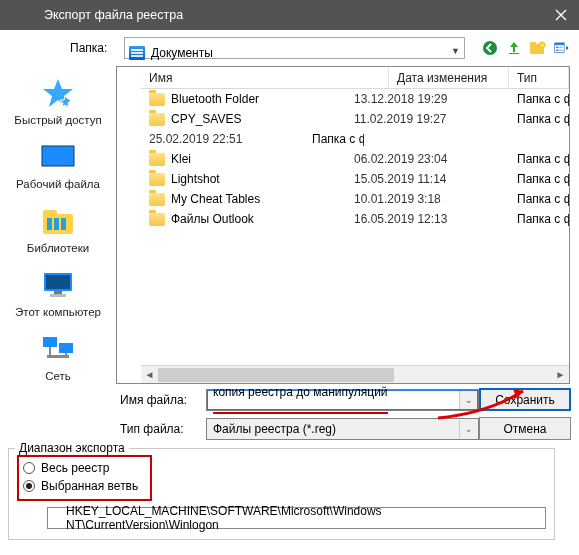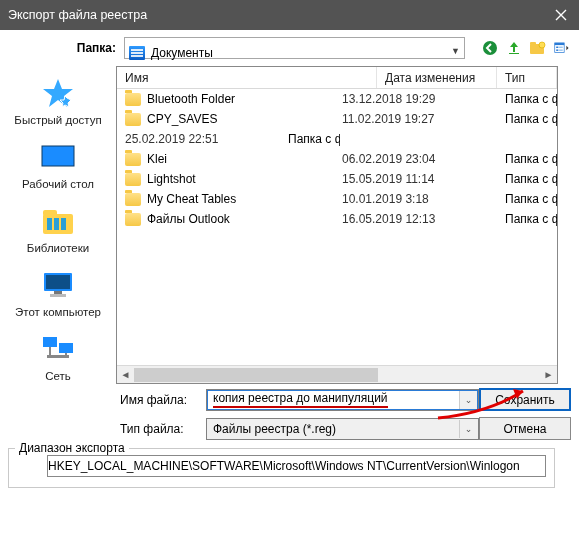--- a/index.html
+++ b/index.html
@@ -14,32 +14,32 @@
     position: relative;
   }
   .titlebar {
     height: 30px;
     background: #535353;
     color: #fff;
     display: flex;
     align-items: center;
     padding: 0 8px;
   }
-  .titlebar .title { flex: 1; font-size: 12.5px; }
+  .titlebar .title { flex: 1; font-size: 12.5px; margin-left: 36px; }
   .titlebar .close {
     width: 36px; height: 30px; display: flex; align-items: center; justify-content: center;
     margin-right: -8px;
   }
   .toprow {
     display: flex;
     align-items: center;
     padding: 7px 8px 7px 70px;
     gap: 8px;
   }
-  .toprow .label { width: 46px; text-align: right; font-weight: bold; }
+  .toprow .label { width: 46px; text-align: left; }
   .folder-select {
     flex: 1;
     height: 22px;
     border: 1px solid #a7a7a7;
     display: flex;
     align-items: flex-start;
     padding: 8px 4px;
     gap: 6px;
     background: #fff;
   }
@@ -69,23 +69,24 @@
     text-align: center;
     overflow:hidden;
   }
   .place { margin: 6px 0 14px; cursor:default; }
   .place .pimg { width:40px; height:34px; margin:0 auto 4px; display:flex; align-items:center; justify-content:center; }
   .place .plabel { font-size: 11.5px; color:#222; }
 
   .filepane {
     flex:1;
     border: 1px solid #888;
-    margin: 0 21px 0 0;
+    margin: 0 9px 0 0;
     display:flex; flex-direction:column;
     background:#fff;
+    padding-left:24px;
   }
   .headerrow {
     display:flex;
     border-bottom: 1px solid #d9d9d9;
     height: 22px;
     align-items:center;
     font-size:12px;
     color:#222;
   }
   .headerrow > div { padding: 0 8px; border-right:1px solid #e4e4e4; height:100%; display:flex; align-items:center; }
@@ -118,21 +119,21 @@
   .formrow {
     display:flex; align-items:center;
     padding: 4px 8px 2px 120px;
   }
   .formrow .flabel { width: 86px; }
   .formrow .fdrop {
     flex:1; height:22px; border:1px solid #808080; background:#fff;
     display:flex; align-items:center; padding:0 6px; font-size:12px;
   }
   .formrow .fdrop.sel { box-shadow: inset 0 0 0 1px #2a7bd6; }
-  .formrow .underline { border-bottom:2px solid #c40000; display:inline-block; padding-bottom:1px;}
+  .formrow .underline { border-bottom:2px solid #c40000; display:inline-block; padding-bottom:13px;}
   .formrow .fdrop .ddarrow{ margin-left:auto; font-size:9px; color:#555; background:#f0f0f0; width:18px; height:18px; display:flex; align-items:center; justify-content:center; border-left:1px solid #ccc; margin-right:-5px;}
   .btn {
     width: 92px; height:23px;
     border:1px solid #888; background:#efefef;
     display:flex; align-items:center; justify-content:center;
   }
   .btn.primary { border:2px solid #0a64c2; }
 
   .fieldset {
     margin: 6px 24px 8px 8px;
@@ -144,21 +145,21 @@
     position:absolute; top:-8px; left:6px; background:#fff; padding:0 4px; font-size:12px;
   }
   .radiogrp { display:flex; flex-direction:column; gap:4px; width:135px;
     border:2px solid #c40000; padding:4px 6px 6px 4px; margin-bottom:6px; }
   .radio { display:flex; align-items:center; gap:6px; }
   .radio .dot{
     width:12px; height:12px; border:1px solid #555; border-radius:50%; display:flex; align-items:center; justify-content:center; background:#fff;
   }
   .radio .dot.sel::after{ content:""; width:6px; height:6px; background:#222; border-radius:50%; display:block;}
   .keypath {
-    width:100%; height:22px; border:1px solid #888; padding:0 0; font-size:12px; display:flex; align-items:center; background:#fff; margin-left:30px; width:calc(100% - 30px);
+    width:100%; height:22px; border:1px solid #888; padding:0 18px; font-size:12px; display:flex; align-items:center; background:#fff; margin-left:30px; width:calc(100% - 30px);
   }
 
   .redarrow{
     position:absolute; pointer-events:none;
   }
   .redarrow svg path{ stroke:#e00000; stroke-width:3; fill:none; }
   .redarrow svg polygon{ fill:#e00000; }
 </style>
 </head>
 <body>
@@ -223,21 +224,21 @@
       </div>
       <div class="plabel">Быстрый доступ</div>
     </div>
     <div class="place">
       <div class="pimg">
         <svg width="36" height="26" viewBox="0 0 36 26">
             <rect x="2" y="2" width="32" height="20" fill="#1a8cff"></rect>
             <rect x="2" y="2" width="32" height="20" fill="none" stroke="#0a3a66" stroke-width="1"></rect>
           </svg>
       </div>
-      <div class="plabel">Рабочий стол</div>
+      <div class="plabel">Рабочий файла</div>
     </div>
     <div class="place">
       <div class="pimg">
         <svg width="34" height="30" viewBox="0 0 34 30">
             <rect x="2" y="8" width="30" height="20" rx="2" fill="#ffd24d"></rect>
             <rect x="2" y="4" width="14" height="6" rx="2" fill="#ffd24d"></rect>
             <rect x="6" y="12" width="5" height="12" fill="#2a9fd6"></rect>
             <rect x="13" y="12" width="5" height="12" fill="#2a9fd6"></rect>
             <rect x="20" y="12" width="5" height="12" fill="#2a9fd6"></rect>
           </svg>
@@ -350,20 +351,30 @@
   <div class="flabel">Тип файла:</div>
   <div class="fdrop" style="background:#f0f0f0">
     <span>Файлы реестра (*.reg)</span>
     <span class="ddarrow">⌄</span>
   </div>
   <div class="btn">Отмена</div>
 </div>
 
 <div class="fieldset">
   <div class="legend">Диапазон экспорта</div>
+  <div class="radiogrp">
+    <label class="radio">
+      <span class="dot"></span>
+      <span>Весь реестр</span>
+    </label>
+    <label class="radio">
+      <span class="dot sel"></span>
+      <span>Выбранная ветвь</span>
+    </label>
+  </div>
   <div class="keypath">
     <span>HKEY_LOCAL_MACHINE\SOFTWARE\Microsoft\Windows NT\CurrentVersion\Winlogon</span>
   </div>
 </div>
 
 <div class="redarrow" style="left:433px; top:383px;">
   <svg width="110" height="40" viewBox="0 0 110 40">
     <path d="M5 35 Q 55 30 90 8"></path>
     <polygon points="90,8 80,6 84,16"></polygon>
   </svg>

